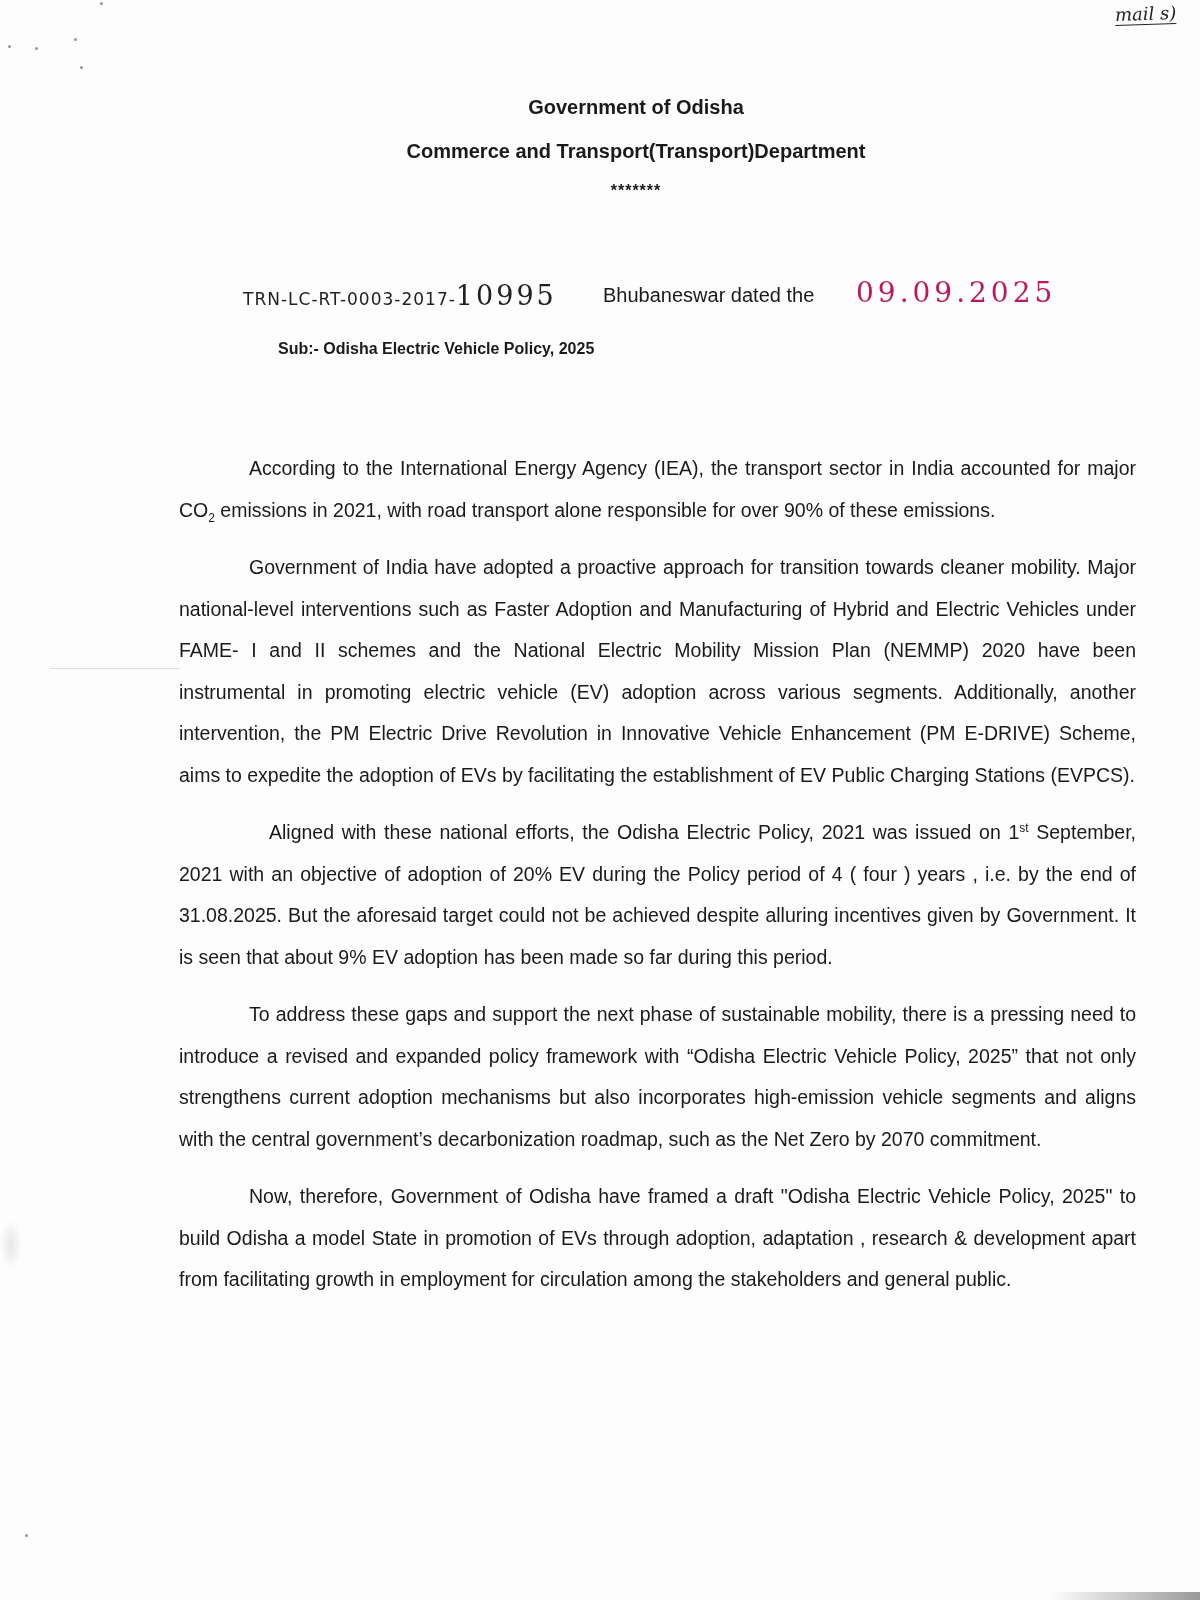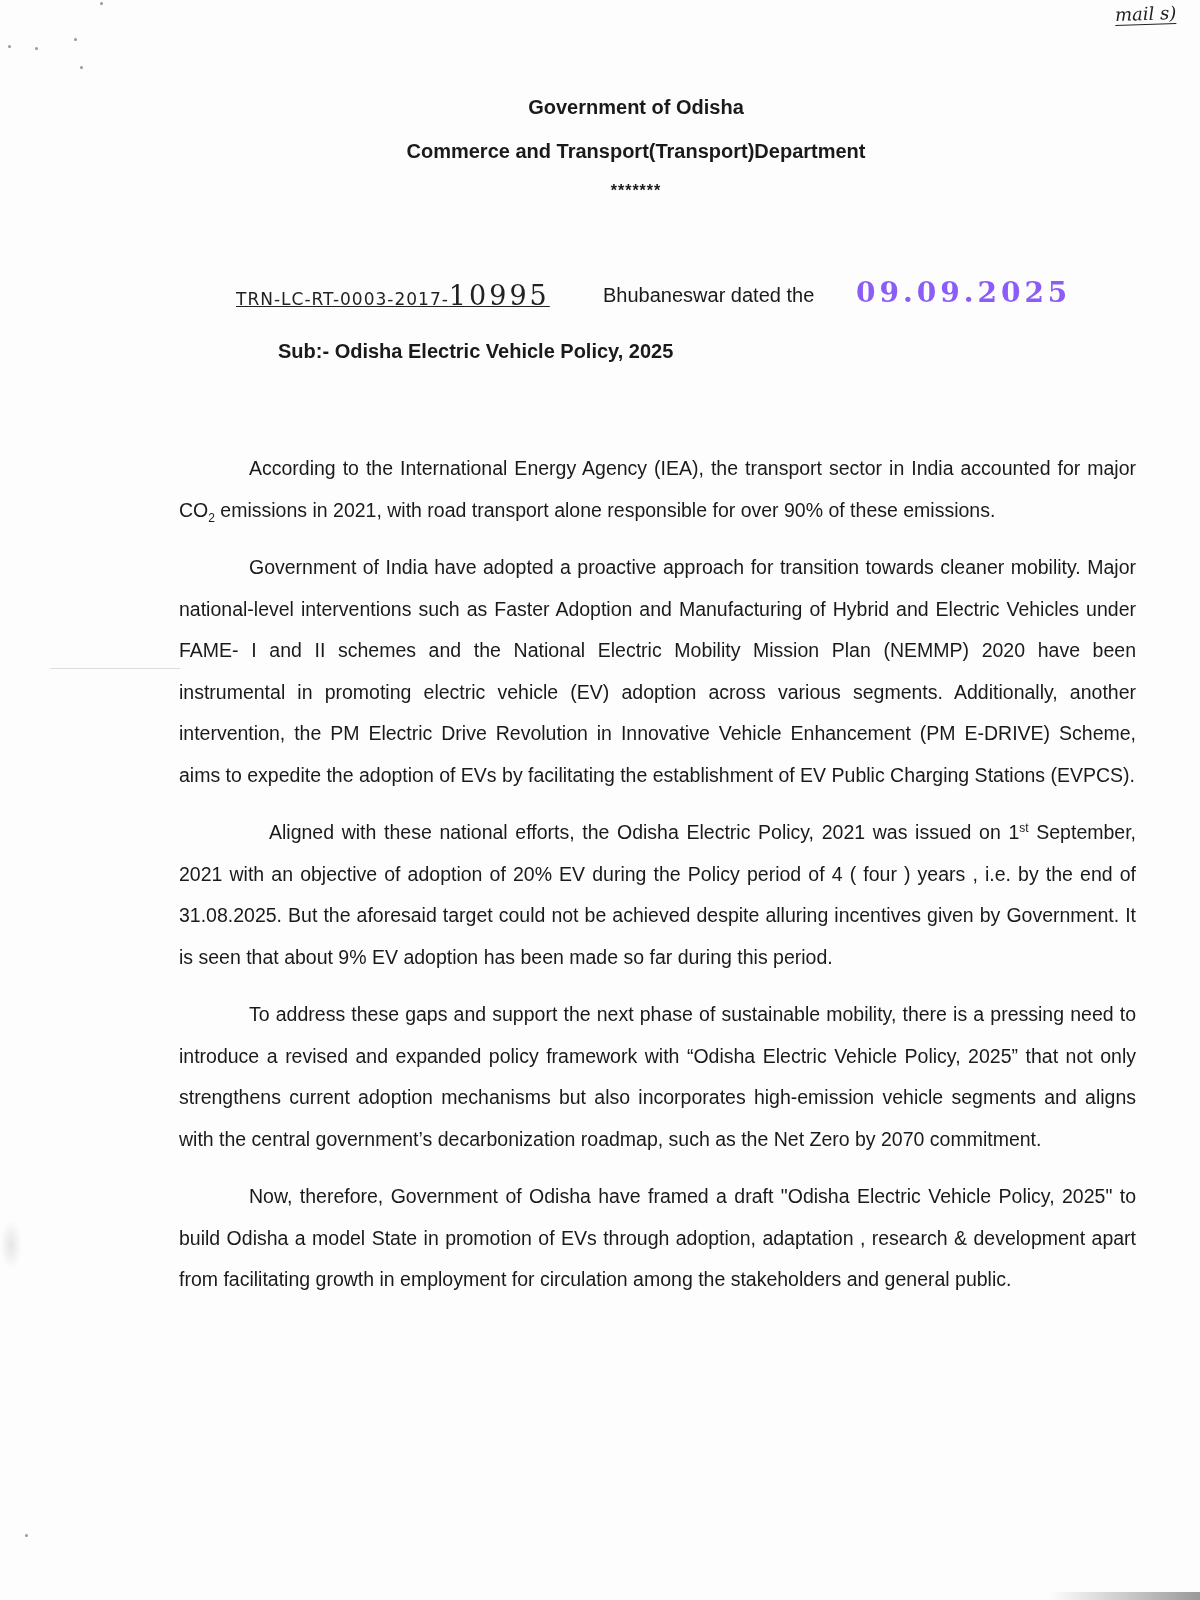--- a/index.html
+++ b/index.html
@@ -12,25 +12,25 @@
     position: absolute; right: 24px; top: 4px; font-family: "DejaVu Serif", serif; font-style: italic;
     font-size: 18px; color: #222; border-bottom: 1.5px solid #222; line-height: 20px; transform: rotate(-2deg);
   }
   .speck { position: absolute; width: 3px; height: 3px; background: #555; border-radius: 50%; opacity: .6; }
   .center { position: absolute; left: 0; width: 1200px; text-align: center; font-weight: bold; font-size: 20px; margin-left: 36px; }
   .h1 { top: 96px; }
   .h2 { top: 140px; }
   .stars { top: 182px; font-size: 16px; letter-spacing: 1px; }
   .h3 { top: 224px; }
   .refline { position: absolute; top: 276px; left: 228px; width: 850px; height: 40px; }
-  .ref-hand { position: absolute; left: 8px; top: 4px; font-family: "DejaVu Sans", sans-serif; font-size: 17px; letter-spacing: 1px; color: #222; text-decoration: underline; }
+  .ref-hand { position: absolute; left: 15px; top: 4px; font-family: "DejaVu Sans", sans-serif; font-size: 17px; letter-spacing: 1px; color: #222; }
   .ref-hand .big { font-size: 27px; font-family: "DejaVu Serif", serif; letter-spacing: 3px; }
   .ref-print { position: absolute; left: 375px; top: 8px; font-size: 20px; }
-  .ref-date { position: absolute; left: 628px; top: 0; font-family: "DejaVu Serif", serif; font-size: 28px; letter-spacing: 4px; color: #8b5cf6; font-weight: bold; }
-  .subject { position: absolute; top: 340px; left: 278px; font-weight: bold; font-size: 20px; }
+  .ref-date { position: absolute; left: 628px; top: 0; font-family: "DejaVu Serif", serif; font-size: 28px; letter-spacing: 4px; color: #be185d; }
+  .subject { position: absolute; top: 340px; left: 278px; font-weight: bold; font-size: 16px; }
   .body { position: absolute; left: 178px; width: 958px; top: 448px; font-size: 19.5px; line-height: 41.5px; }
   .body p { margin: 0 0 16px 1px; text-align: justify; text-indent: 70px; }
   .body p.indent2 { text-indent: 90px; }
   sub { font-size: 12px; line-height: 0; }
   sup { font-size: 12px; line-height: 0; }
   .scanline { position: absolute; left: 50px; top: 668px; width: 130px; height: 1px; background: #ddd; }
   .smudge { position: absolute; left: 0; top: 1220px; width: 22px; height: 50px; background: radial-gradient(#e6e6e6, transparent 70%); }
   .corner-dark { position: absolute; right: 0; bottom: 0; width: 150px; height: 8px; background: linear-gradient(90deg, transparent, #999); }
 </style>
 </head>

